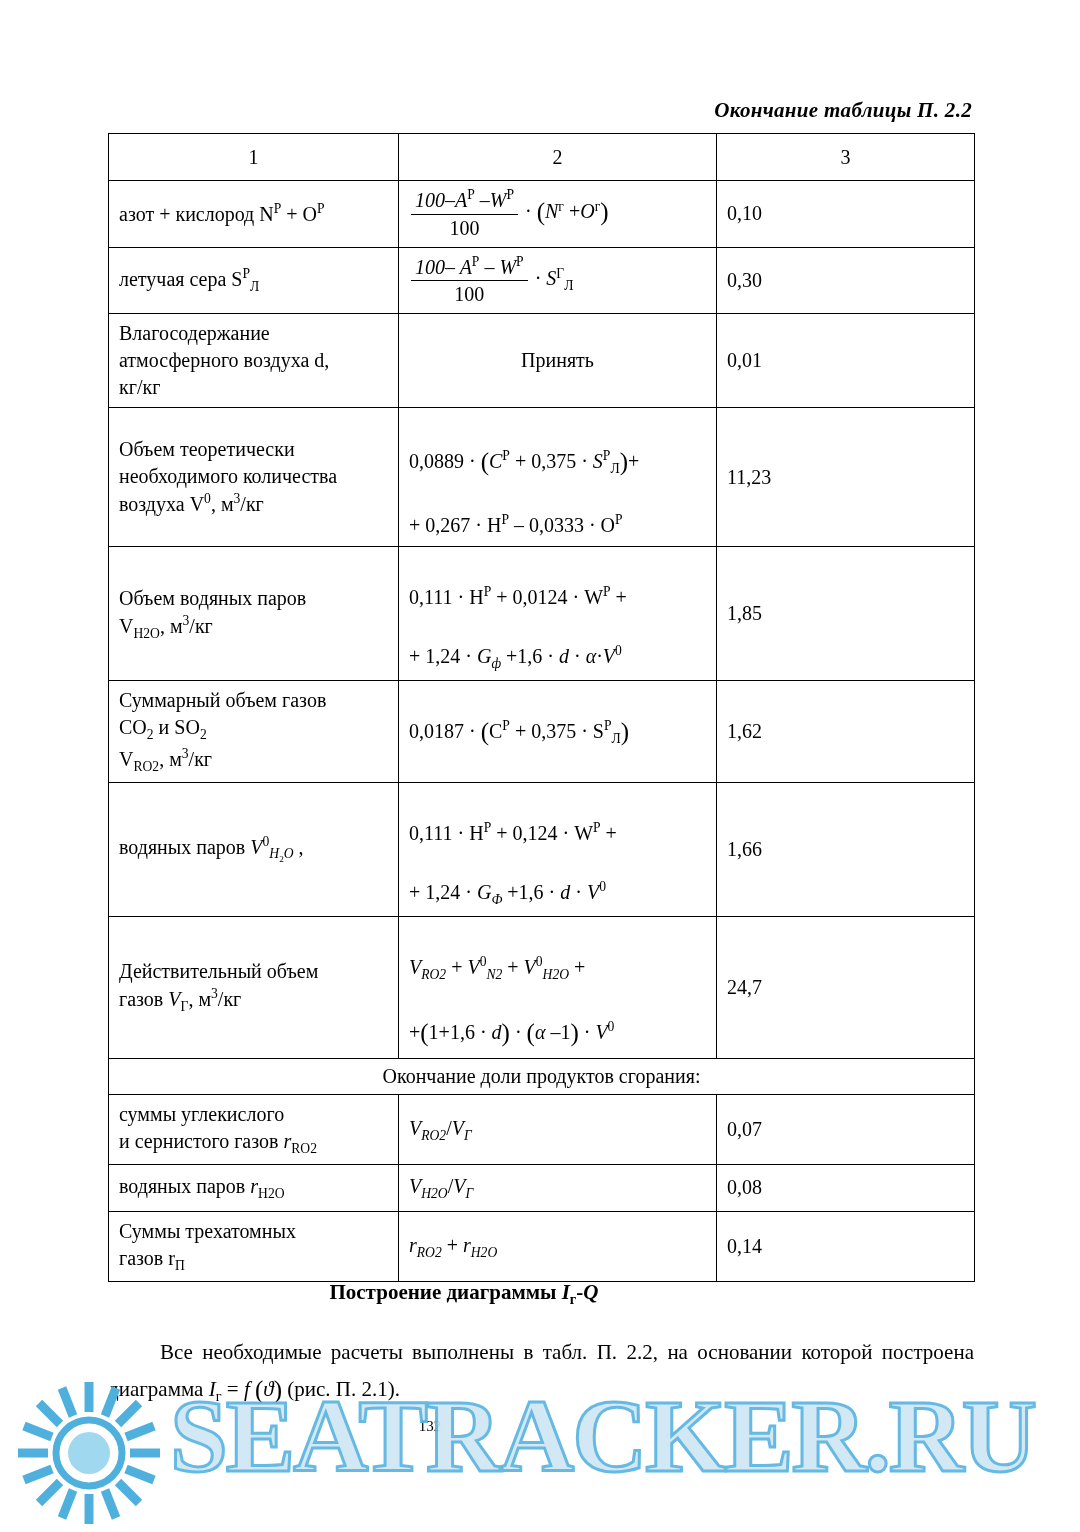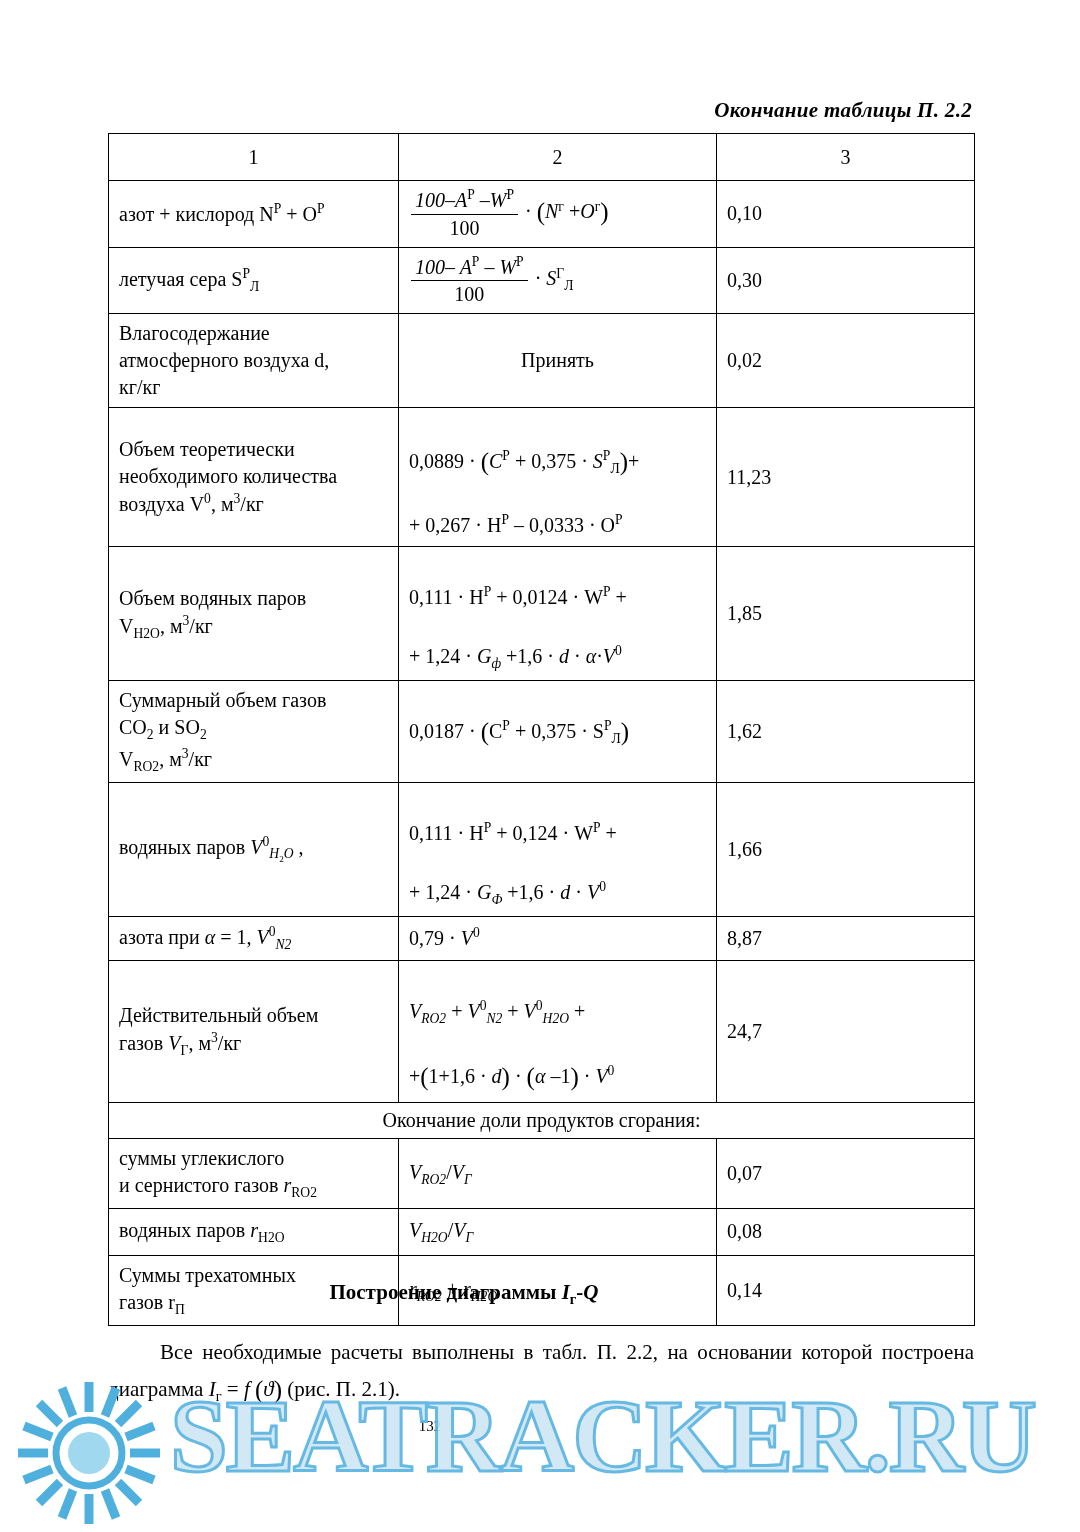--- a/index.html
+++ b/index.html
@@ -170,21 +170,21 @@
       <td class="math">
         <span class="frac"><span class="num">100– <span class="it">A</span><sup>Р</sup> – <span class="it">W</span><sup>Р</sup></span><span class="den rm">100</span></span>
         <span class="rm">·</span> <span class="it">S</span><sup>Г</sup><sub>Л</sub>
       </td>
       <td>0,30</td>
     </tr>
 
     <tr>
       <td class="cell-text">Влагосодержание<br>атмосферного воздуха d,<br>кг/кг</td>
       <td class="cell-text" style="text-align:center">Принять</td>
-      <td>0,02</td>
+      <td>0,01</td>
     </tr>
 
     <tr>
       <td class="cell-text">Объем теоретически<br>необходимого количества<br>воздуха V<sup>0</sup>, м<sup>3</sup>/кг</td>
       <td class="math">
         <span class="mline"><span class="rm">0,0889</span> <span class="rm">·</span> <span class="big rm">(</span><span class="it">C</span><sup>Р</sup> <span class="rm">+ 0,375 ·</span> <span class="it">S</span><sup>Р</sup><sub>Л</sub><span class="big rm">)</span><span class="rm">+</span></span>
         <span class="mline"><span class="rm">+ 0,267 · H</span><sup>Р</sup> <span class="rm">– 0,0333 · O</span><sup>Р</sup></span>
       </td>
       <td>11,23</td>
     </tr>
@@ -209,25 +209,20 @@
 
     <tr>
       <td class="cell-text">водяных паров <span class="it">V</span><sup>0</sup><sub class="it">H<sub>2</sub>O</sub> ,</td>
       <td class="math">
         <span class="mline"><span class="rm">0,111 · H</span><sup>Р</sup> <span class="rm">+ 0,124 · W</span><sup>Р</sup> <span class="rm">+</span></span>
         <span class="mline"><span class="rm">+ 1,24 ·</span> <span class="it">G</span><sub class="it">Ф</sub> <span class="rm">+1,6 ·</span> <span class="it">d</span> <span class="rm">·</span> <span class="it">V</span><sup>0</sup></span>
       </td>
       <td>1,66</td>
     </tr>
 
-    <tr>
-      <td class="cell-text">азота при <span class="it">α</span> = 1, <span class="it">V</span><sup>0</sup><sub class="it">N2</sub></td>
-      <td class="math"><span class="rm">0,79 ·</span> <span class="it">V</span><sup>0</sup></td>
-      <td>8,87</td>
-    </tr>
 
 
     <tr>
       <td class="cell-text">Действительный объем<br>газов <span class="it">V</span><sub>Г</sub>, м<sup>3</sup>/кг</td>
       <td class="math">
         <span class="mline"><span class="it">V</span><sub class="it">RO2</sub> <span class="rm">+</span> <span class="it">V</span><sup>0</sup><sub class="it">N2</sub> <span class="rm">+</span> <span class="it">V</span><sup>0</sup><sub class="it">H2O</sub> <span class="rm">+</span></span>
         <span class="mline"><span class="rm">+</span><span class="big rm">(</span><span class="rm">1+1,6 ·</span> <span class="it">d</span><span class="big rm">)</span> <span class="rm">·</span> <span class="big rm">(</span><span class="it">α</span> <span class="rm">–1</span><span class="big rm">)</span> <span class="rm">·</span> <span class="it">V</span><sup>0</sup></span>
       </td>
       <td>24,7</td>
     </tr>

